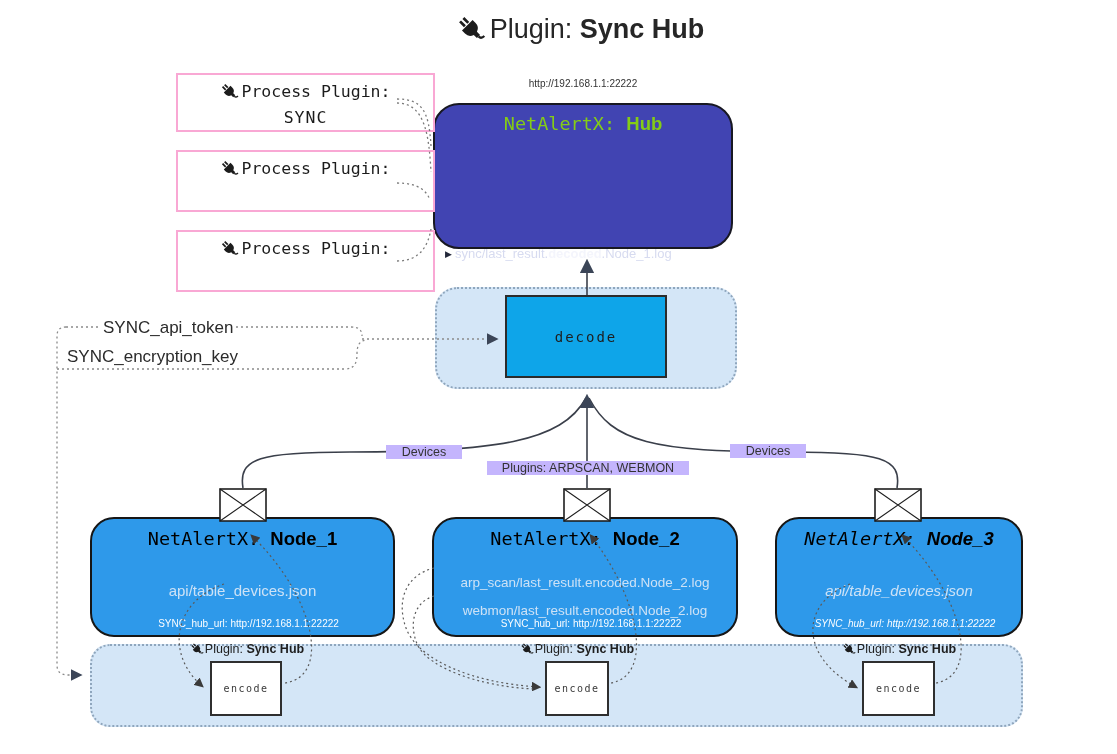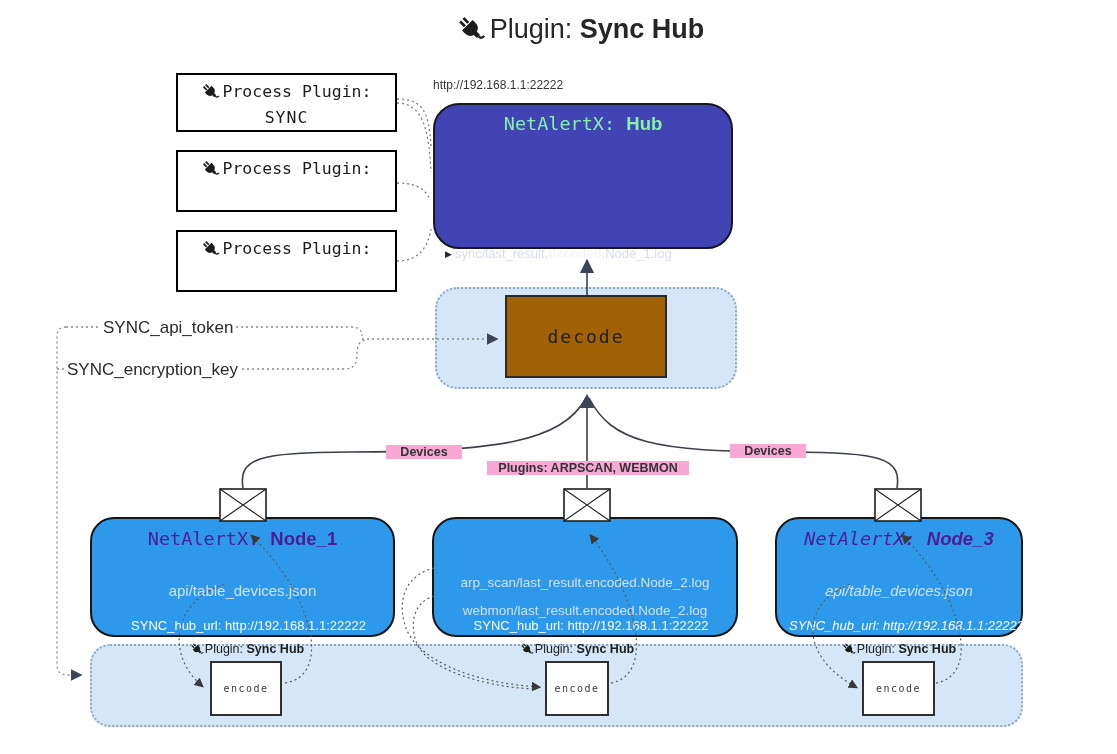--- a/index.html
+++ b/index.html
@@ -5,61 +5,61 @@
   html,body{margin:0;padding:0;background:#fff;}
   #canvas{position:relative;width:1117px;height:754px;background:#ffffff;overflow:hidden;
           font-family:"Liberation Sans","DejaVu Sans",sans-serif;color:#222;padding-left:43px;}
   .abs{position:absolute;}
   .mono{font-family:"DejaVu Sans Mono","Liberation Mono",monospace;}
   
   #main-title{left:0;right:0;top:14px;text-align:center;font-size:27px;color:#262626;}
   #main-title .plug{width:30px;height:30px;vertical-align:-6px;margin-right:4px;}
   #main-title b{font-weight:bold;}
   
-  #hub-url{left:433px;top:78px;width:300px;font-size:12px;color:#333;}
+  #hub-url{left:433px;top:78px;width:300px;text-align:center;font-size:10px;color:#333;}
   #hub{left:433px;top:103px;width:300px;height:146px;background:#4144b2;border:2px solid #181822;
        border-radius:26px;box-sizing:border-box;}
-  #hub .hub-title{position:absolute;left:0;right:0;top:8px;text-align:center;color:#86efac;
+  #hub .hub-title{position:absolute;left:0;right:0;top:8px;text-align:center;color:#84cc16;
        font-size:18.5px;}
   .box-title-name{font-family:"Liberation Sans",sans-serif;font-weight:bold;}
   .hub-row{position:absolute;left:6px;right:2px;height:18px;font-size:13px;color:#d7dbf0;
        white-space:nowrap;}
   .hub-row .arrowhead{font-size:9px;color:#23283a;margin-right:3px;vertical-align:1px;}
   .hub-row b{color:#f4f5fc;font-weight:bold;margin-top:40px;}
   .r1{top:141px;left:10px;} .r2{top:168px;left:10px;} .r3{top:194px;left:2px;} .r4{top:215px;left:2px;}
   
-  .pbox{left:176px;width:221px;background:#fff;border:2px solid #000000;box-sizing:border-box;
+  .pbox{left:176px;width:259px;background:#fff;border:2px solid #f9a8d4;box-sizing:border-box;
         text-align:center;font-size:16.5px;color:#1c1c1c;padding-top:7px;}
   .pbox .plug{width:19px;height:19px;vertical-align:-4px;margin-right:2px;}
   .pbox .pline2{margin-top:7px;letter-spacing:1px;}
   #pbox-0{top:73px;height:59px;} #pbox-1{top:150px;height:62px;} #pbox-2{top:230px;height:62px;}
   
   #decode-wrap{left:435px;top:287px;width:302px;height:102px;background:#d4e6f7;
         border:2px dotted #8fa6bd;border-radius:22px;box-sizing:border-box;}
-  #decode-box{left:505px;top:295px;width:162px;height:83px;background:#a16207;border:2px solid #2b2b2b;
+  #decode-box{left:505px;top:295px;width:162px;height:83px;background:#0ea5e9;border:2px solid #2b2b2b;
         box-sizing:border-box;display:flex;align-items:center;justify-content:center;
-        font-size:18px;letter-spacing:2px;color:#1e1e1e;}
+        font-size:14px;letter-spacing:2px;color:#1e1e1e;}
   
   .keylabel{font-size:17px;color:#2b2b2b;background:#fff;padding:0 3px;z-index:6;white-space:nowrap;}
   #api-token{left:100px;top:318px;}
-  #enc-key{left:64px;top:360px;}
-  
-  .edgelabel{font-size:12.5px;color:#333;background:#f9a8d4;padding:0 3px;z-index:6;text-align:center;white-space:nowrap;font-weight:bold;}
+  #enc-key{left:64px;top:347px;}
+  
+  .edgelabel{font-size:12.5px;color:#333;background:#c4b5fd;padding:0 3px;z-index:6;text-align:center;white-space:nowrap;}
   #lbl-dev-left{left:386px;top:445px;width:70px;}
   #lbl-dev-right{left:730px;top:444px;width:70px;}
   #lbl-plugins{left:487px;top:461px;width:196px;}
   
   .node{top:517px;height:120px;background:#2e99ea;border:2px solid #161616;border-radius:24px;
         box-sizing:border-box;}
   #node-0{left:90px;width:305px;} #node-1{left:432px;width:306px;} #node-2{left:775px;width:248px;font-style:italic;}
-  .node .node-title{position:absolute;left:0;right:0;top:9px;text-align:center;color:#4c1d95;font-size:18.5px;white-space:nowrap;}
+  .node .node-title{position:absolute;left:0;right:0;top:9px;text-align:center;color:#000000;font-size:18.5px;white-space:nowrap;}
   .node .nfile{position:absolute;left:0;right:0;text-align:center;color:#cde2f6;white-space:nowrap;}
   .nfile-single{top:63px;font-size:15px;}
   .nfile-a{top:56px;font-size:13.5px;} .nfile-b{top:84px;font-size:13.5px;}
-  .node .nurl{position:absolute;left:12px;right:0;top:99px;text-align:center;color:#fbfdff;font-size:13px;white-space:nowrap;}
+  .node .nurl{position:absolute;left:12px;right:0;top:99px;text-align:center;color:#fbfdff;font-size:10px;white-space:nowrap;}
   
   #band{left:90px;top:644px;width:933px;height:83px;background:#d4e6f7;border:2px dotted #8fa6bd;
         border-radius:20px;box-sizing:border-box;}
   .enc-label{top:642px;width:134px;text-align:center;font-size:12.5px;color:#1e1e1e;z-index:6;white-space:nowrap;}
   .enc-label .plug{width:14px;height:14px;vertical-align:-3px;margin-right:1px;}
   .enc-box{top:661px;height:55px;background:#fff;border:2px solid #2f2f2f;box-sizing:border-box;
         display:flex;align-items:center;justify-content:center;font-size:10px;letter-spacing:1.5px;color:#3a3a3a;}
   #enc-label-0{left:180px;} #enc-box-0{left:210px;width:72px;}
   #enc-label-1{left:510px;} #enc-box-1{left:545px;width:64px;}
   #enc-label-2{left:832px;} #enc-box-2{left:862px;width:73px;}
@@ -123,20 +123,21 @@
   <div class="abs edgelabel" id="lbl-dev-left">Devices</div>
   <div class="abs edgelabel" id="lbl-plugins">Plugins: ARPSCAN, WEBMON</div>
   <div class="abs edgelabel" id="lbl-dev-right">Devices</div>
 
   <div class="abs node" id="node-0">
     <div class="node-title mono"><span>NetAlertX: </span><span class="box-title-name">Node_1</span></div>
     <div class="nfile nfile-single">api/table_devices.json</div>
     <div class="nurl">SYNC_hub_url: http://192.168.1.1:22222</div>
   </div>
   <div class="abs node" id="node-1">
+    <div class="node-title mono"><span>NetAlertX: </span><span class="box-title-name">Node_2</span></div>
     <div class="nfile nfile-a">arp_scan/last_result.encoded.Node_2.log</div>
     <div class="nfile nfile-b">webmon/last_result.encoded.Node_2.log</div>
     <div class="nurl">SYNC_hub_url: http://192.168.1.1:22222</div>
   </div>
   <div class="abs node" id="node-2">
     <div class="node-title mono"><span>NetAlertX: </span><span class="box-title-name">Node_3</span></div>
     <div class="nfile nfile-single">api/table_devices.json</div>
     <div class="nurl">SYNC_hub_url: http://192.168.1.1:22222</div>
   </div>
 

